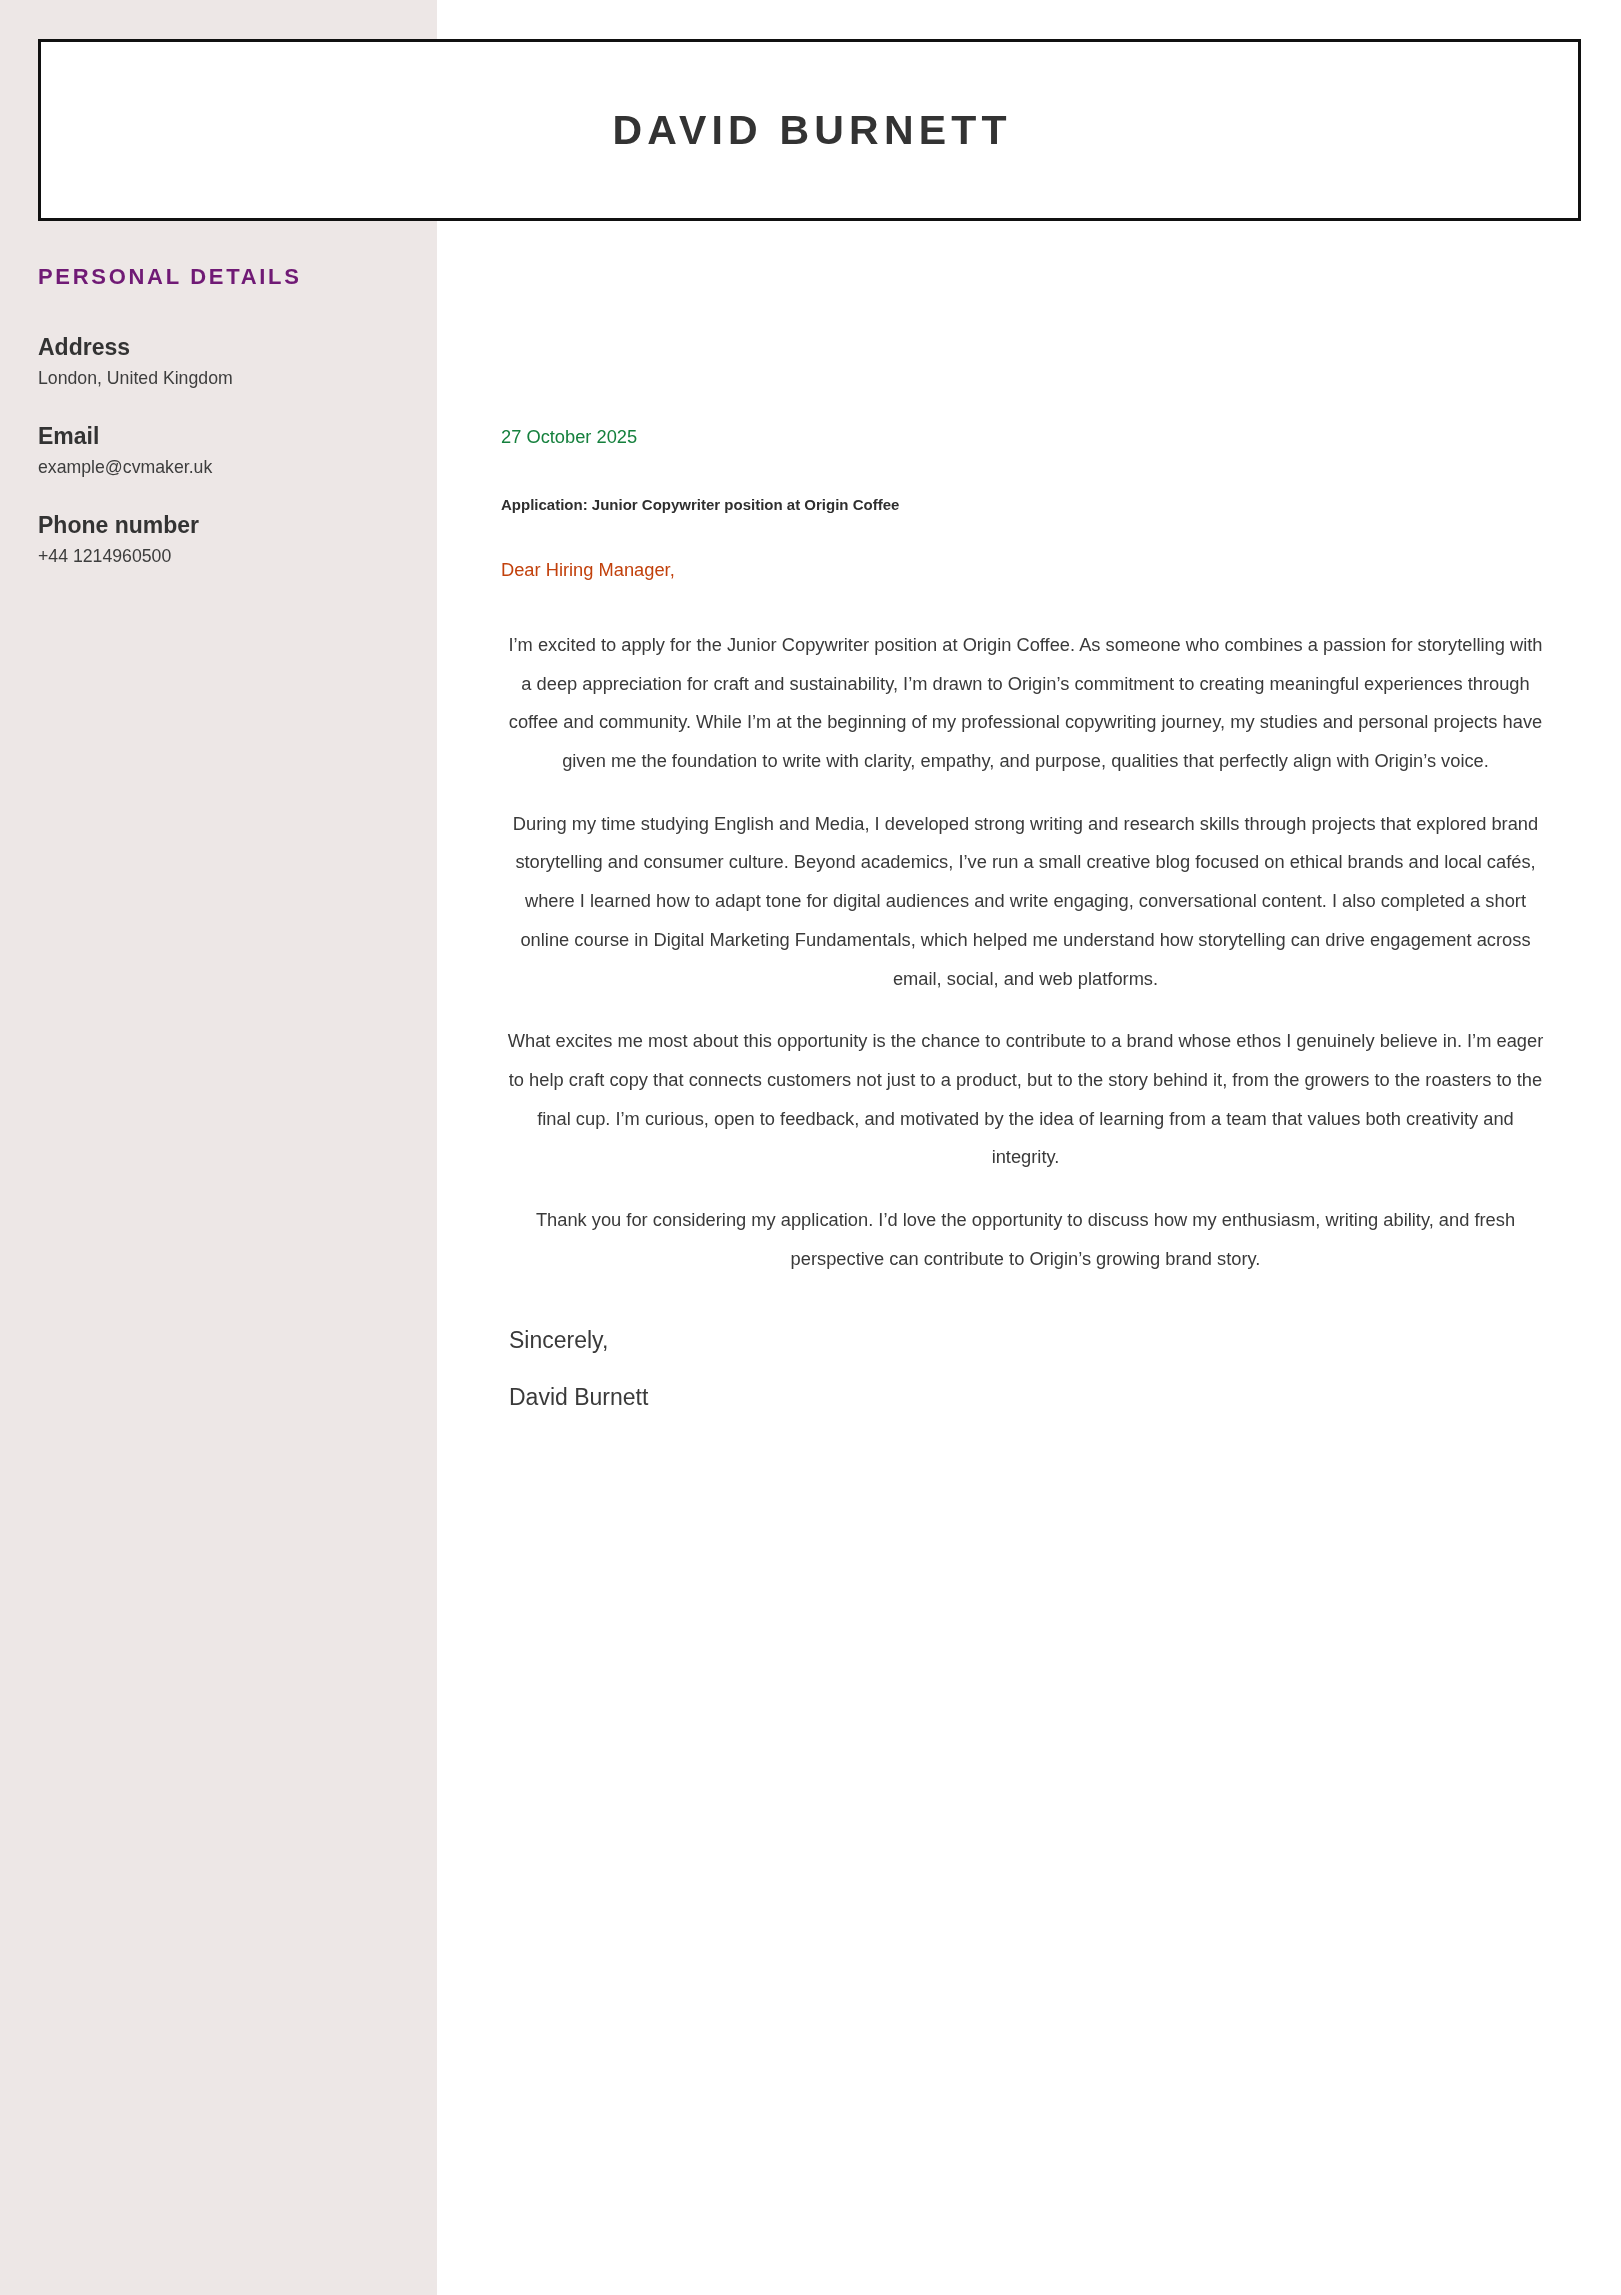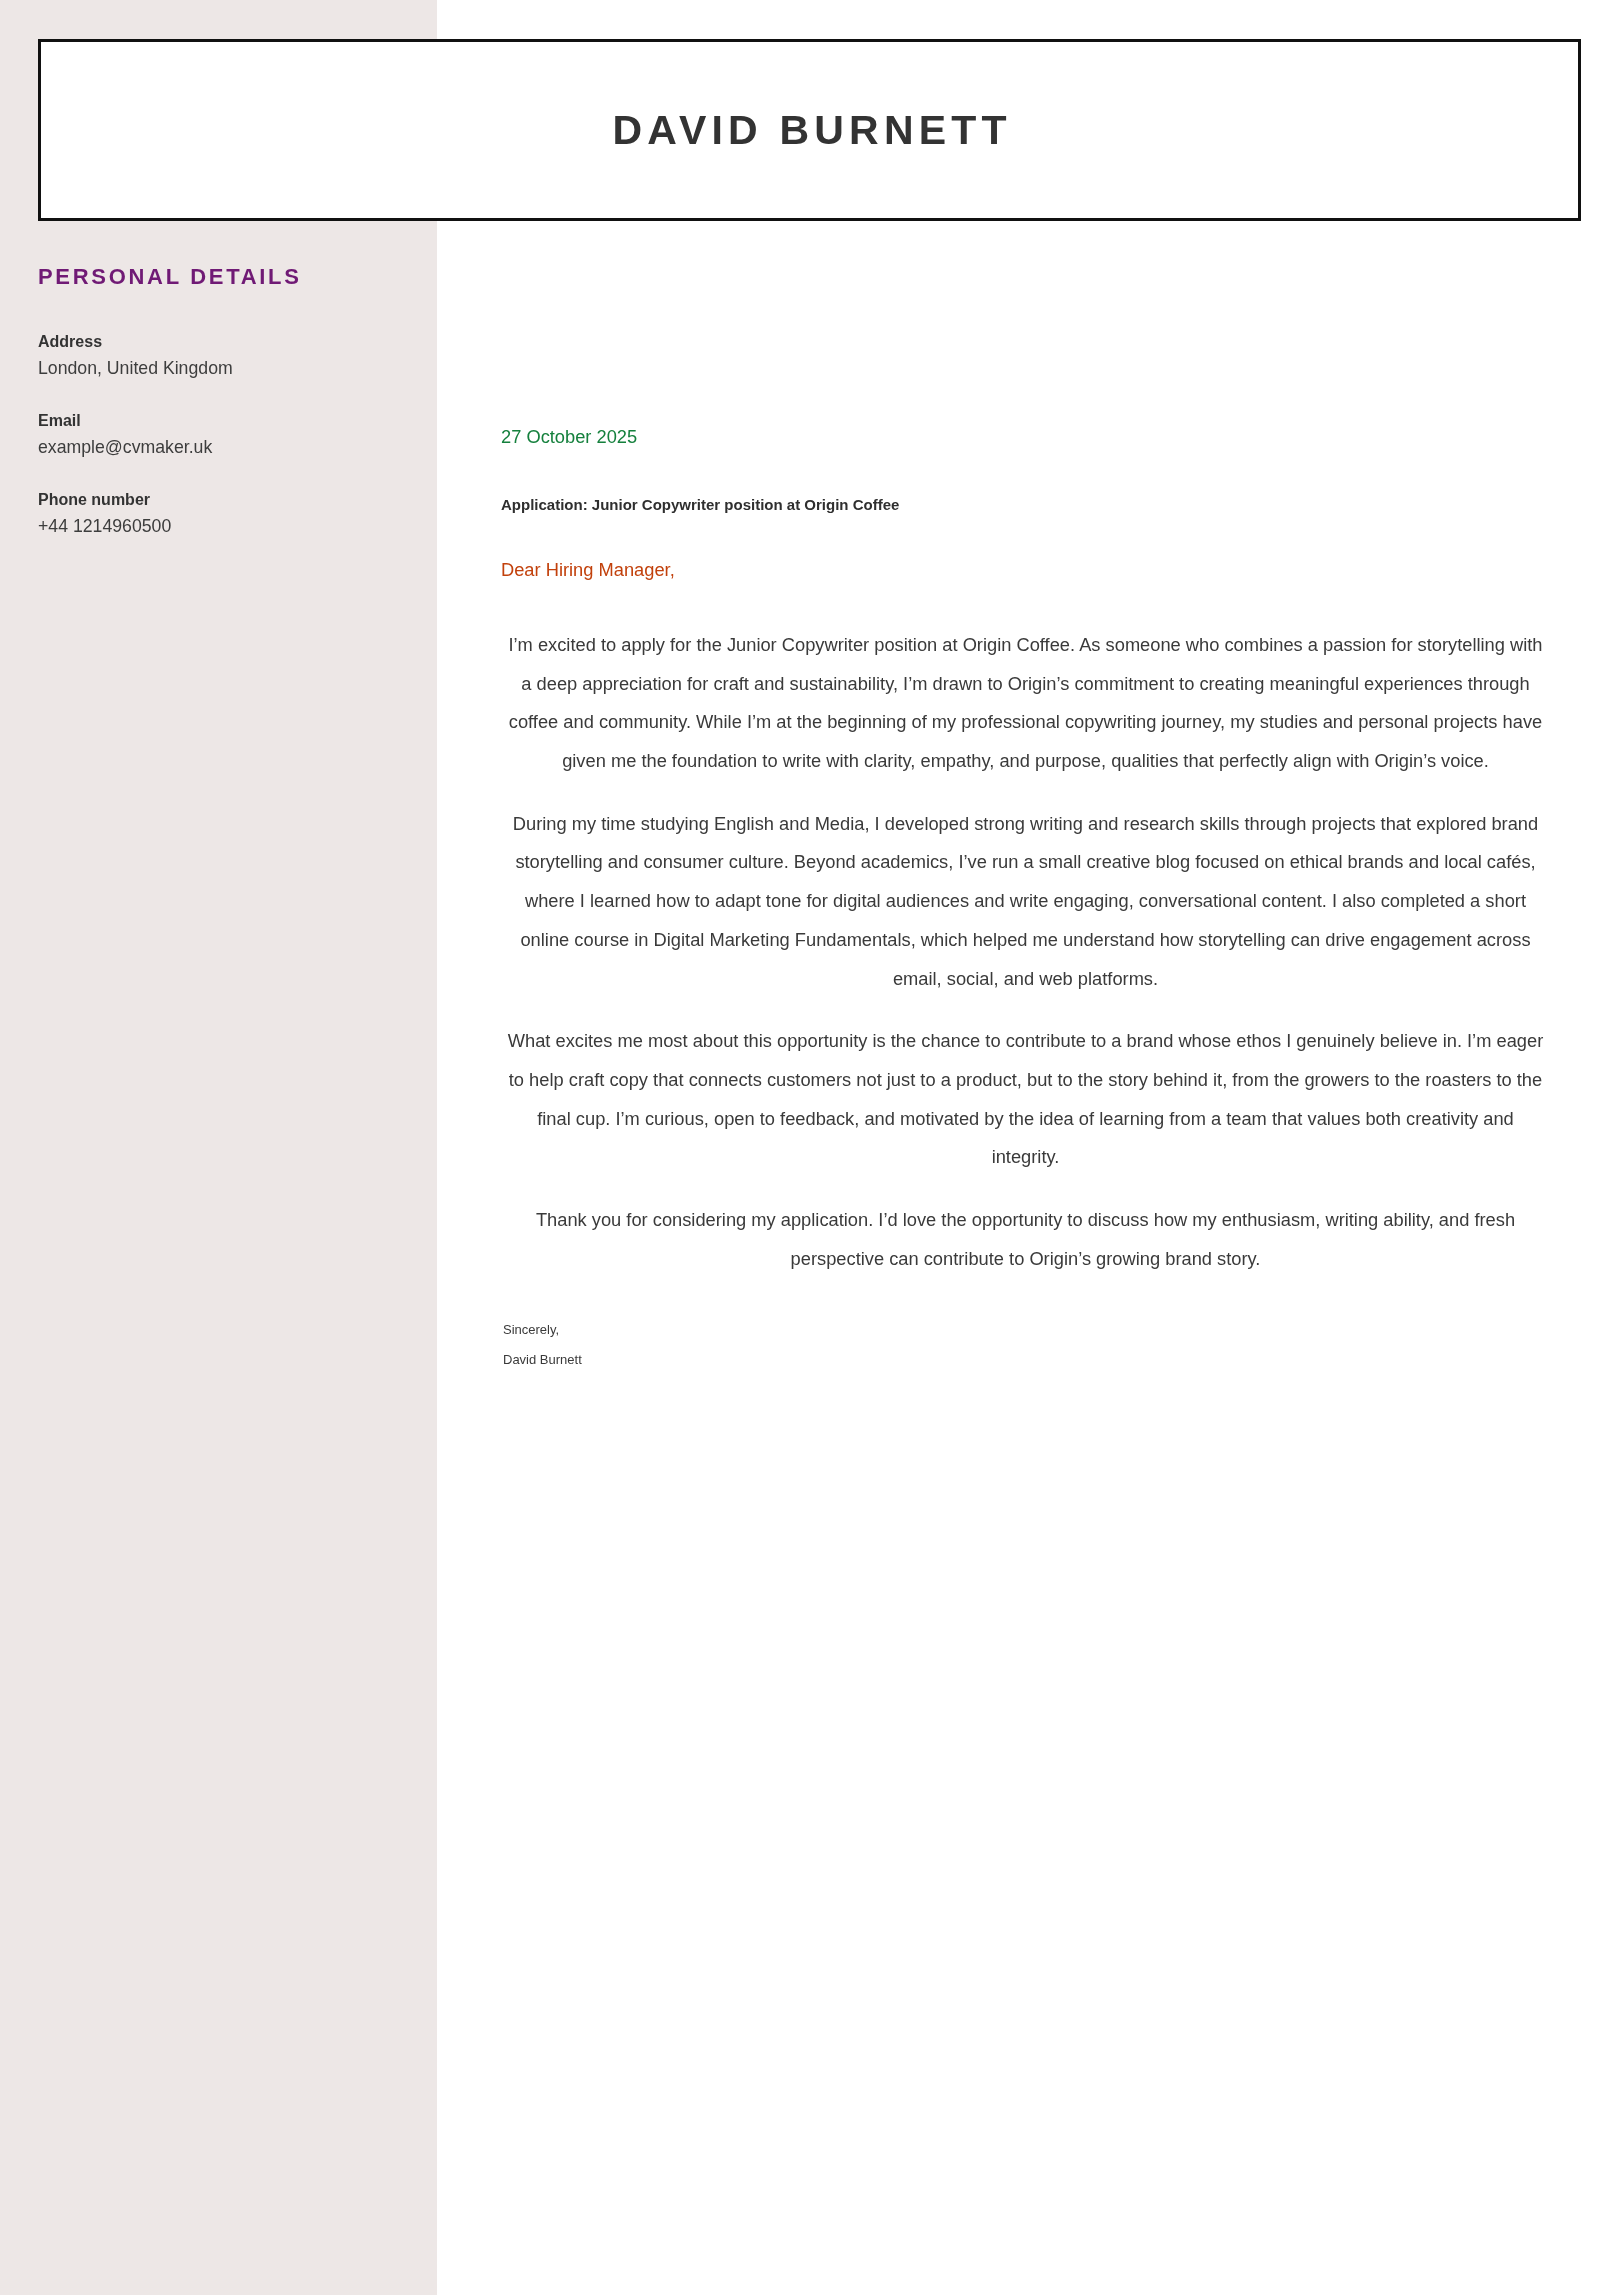--- a/index.html
+++ b/index.html
@@ -45,21 +45,21 @@
   }
 
   .detail-block {
     margin-bottom: 29px;
   }
   .detail-block:last-child {
     margin-bottom: 0;
   }
 
   .detail-label {
-    font-size: 16px;
+    font-size: 23px;
     font-weight: 700;
     color: #333333;
     line-height: 1.42;
     margin: 0 0 2px 0;
   }
 
   .detail-value {
     font-size: 17.7px;
     font-weight: 400;
     color: #3d3d3d;
@@ -132,25 +132,25 @@
     line-height: 2.12;
     margin: 0 0 23.6px 0;
     text-align: center;
   }
 
   .letter-closing {
     margin-top: 38px;
   }
 
   .closing-line {
-    font-size: 13px;
+    font-size: 23px;
     font-weight: 400;
     color: #3a3a3a;
     line-height: 2.12;
-    margin: 2px;
+    margin: 8px;
   }
 </style>
 </head>
 <body>
 
 <div id="sidebar">
   <div id="sidebar-inner">
     <h2 class="sidebar-heading">PERSONAL DETAILS</h2>
 
     <div class="detail-block">

